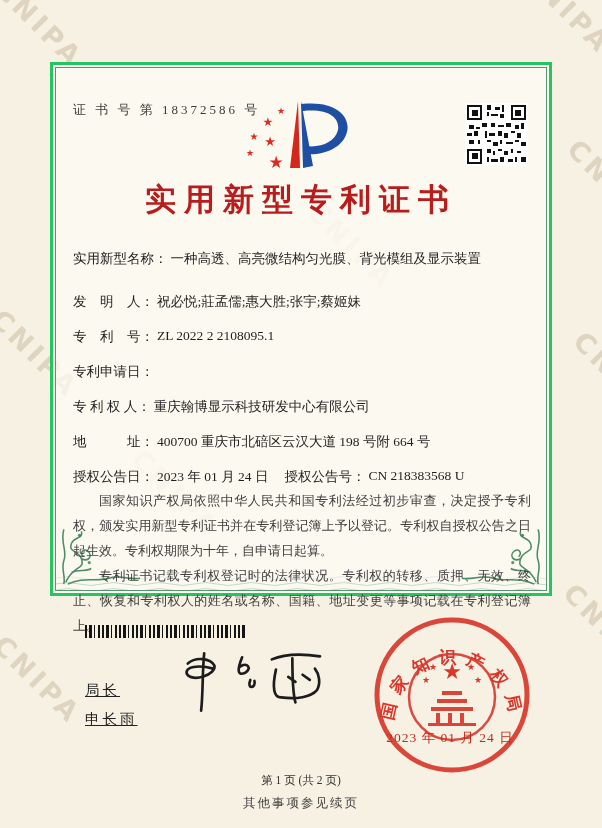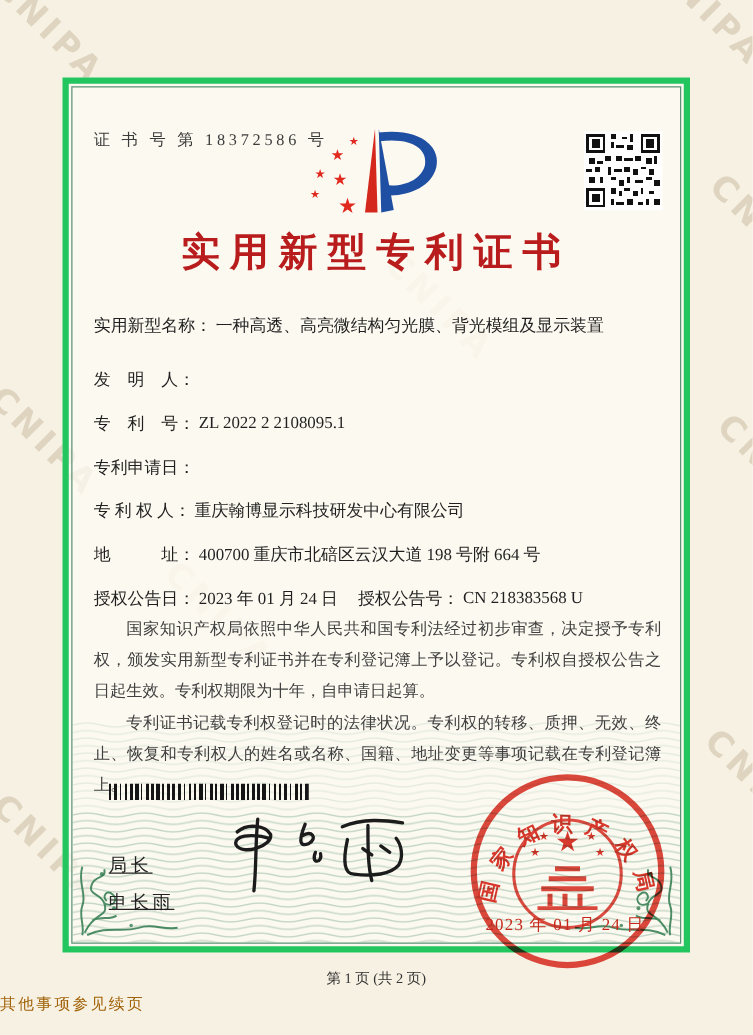--- a/index.html
+++ b/index.html
@@ -10,23 +10,23 @@
   }
   .wm{
     position:absolute;z-index:0;
     font-family:"DejaVu Sans","Liberation Sans",sans-serif;
     font-weight:700;font-size:27px;letter-spacing:4px;
     color:rgba(189,172,144,.42);
     transform:rotate(45deg);white-space:nowrap;
   }
   .wm.faint{color:rgba(189,172,144,.20)}
   .cert{
-    position:absolute;left:50px;top:62px;width:502px;height:700px;
+    position:absolute;left:50px;top:62px;width:502px;height:534px;
     background:rgba(253,251,244,.74);
-    border:5px solid #22c55e;box-sizing:border-box;z-index:1;
+    border:3px solid #22c55e;box-sizing:border-box;z-index:1;
   }
   .cert-inner-line{position:absolute;inset:2px;border:1px solid #5a9274;pointer-events:none;z-index:0}
   .waves{position:absolute;left:3px;right:3px;top:510px;bottom:3px;z-index:0;pointer-events:none}
   .cert-no{position:absolute;left:20px;top:36px;font-size:13px;letter-spacing:3px;color:#3c3c3c;z-index:2}
   .logo{position:absolute;left:190px;top:32px;width:118px;height:82px;z-index:2}
   .qr{position:absolute;left:412px;top:38px;width:63px;height:63px;z-index:2}
   .title{
     position:absolute;left:0;right:0;top:114px;text-align:center;z-index:2;
     font-size:31px;font-weight:700;letter-spacing:8px;color:#b91c1c;
   }
@@ -55,21 +55,21 @@
   }
   .sig-title{top:616px}
   .sig-name{top:645px}
   .sig-script{position:absolute;left:112px;top:578px;width:185px;height:82px;z-index:2}
   .seal{position:absolute;left:317px;top:548px;width:164px;height:164px;z-index:3;opacity:.93;mix-blend-mode:multiply}
   .seal-date{
     position:absolute;left:312px;top:664px;width:170px;text-align:center;z-index:4;
     color:#c6291c;font-size:13.5px;letter-spacing:1px;
   }
   .page-info{position:absolute;left:0;right:0;top:708px;text-align:center;font-size:11.5px;color:#333;z-index:2}
-  .cont-note{position:absolute;left:0;right:0;top:795px;font-size:12.5px;color:#a16207;z-index:2;letter-spacing:2px}
+  .cont-note{position:absolute;left:0;right:0;top:795px;text-align:center;font-size:12.5px;color:#404040;z-index:2;letter-spacing:2px}
   .flourish{position:absolute;bottom:3px;width:88px;height:88px;z-index:1}
   .flourish.left{left:3px}
   .flourish.right{right:3px;transform:scaleX(-1)}
 </style>
 </head>
 <body>
 
 <span class="wm" style="left:-16px;top:8px">CNIPA</span>
 <span class="wm" style="left:512px;top:-6px">CNIPA</span>
 <span class="wm" style="left:556px;top:168px">CNIPA</span>
@@ -193,20 +193,21 @@
 
   <div class="title">实用新型专利证书</div>
 
   <div class="fields">
     <div class="frow" style="top:0">
       <span class="flabel">实用新型名称：</span>
       <span class="fvalue">一种高透、高亮微结构匀光膜、背光模组及显示装置</span>
     </div>
     <div class="frow" style="top:43px">
       <span class="flabel">发　明　人：</span>
+      <span class="fvalue">祝必悦;莊孟儒;惠大胜;张宇;蔡姬妹</span>
     </div>
     <div class="frow" style="top:78px">
       <span class="flabel">专　利　号：</span>
       <span class="fvalue">ZL 2022 2 2108095.1</span>
     </div>
     <div class="frow" style="top:113px">
       <span class="flabel">专利申请日：</span>
     </div>
     <div class="frow" style="top:148px">
       <span class="flabel">专 利 权 人：</span>

